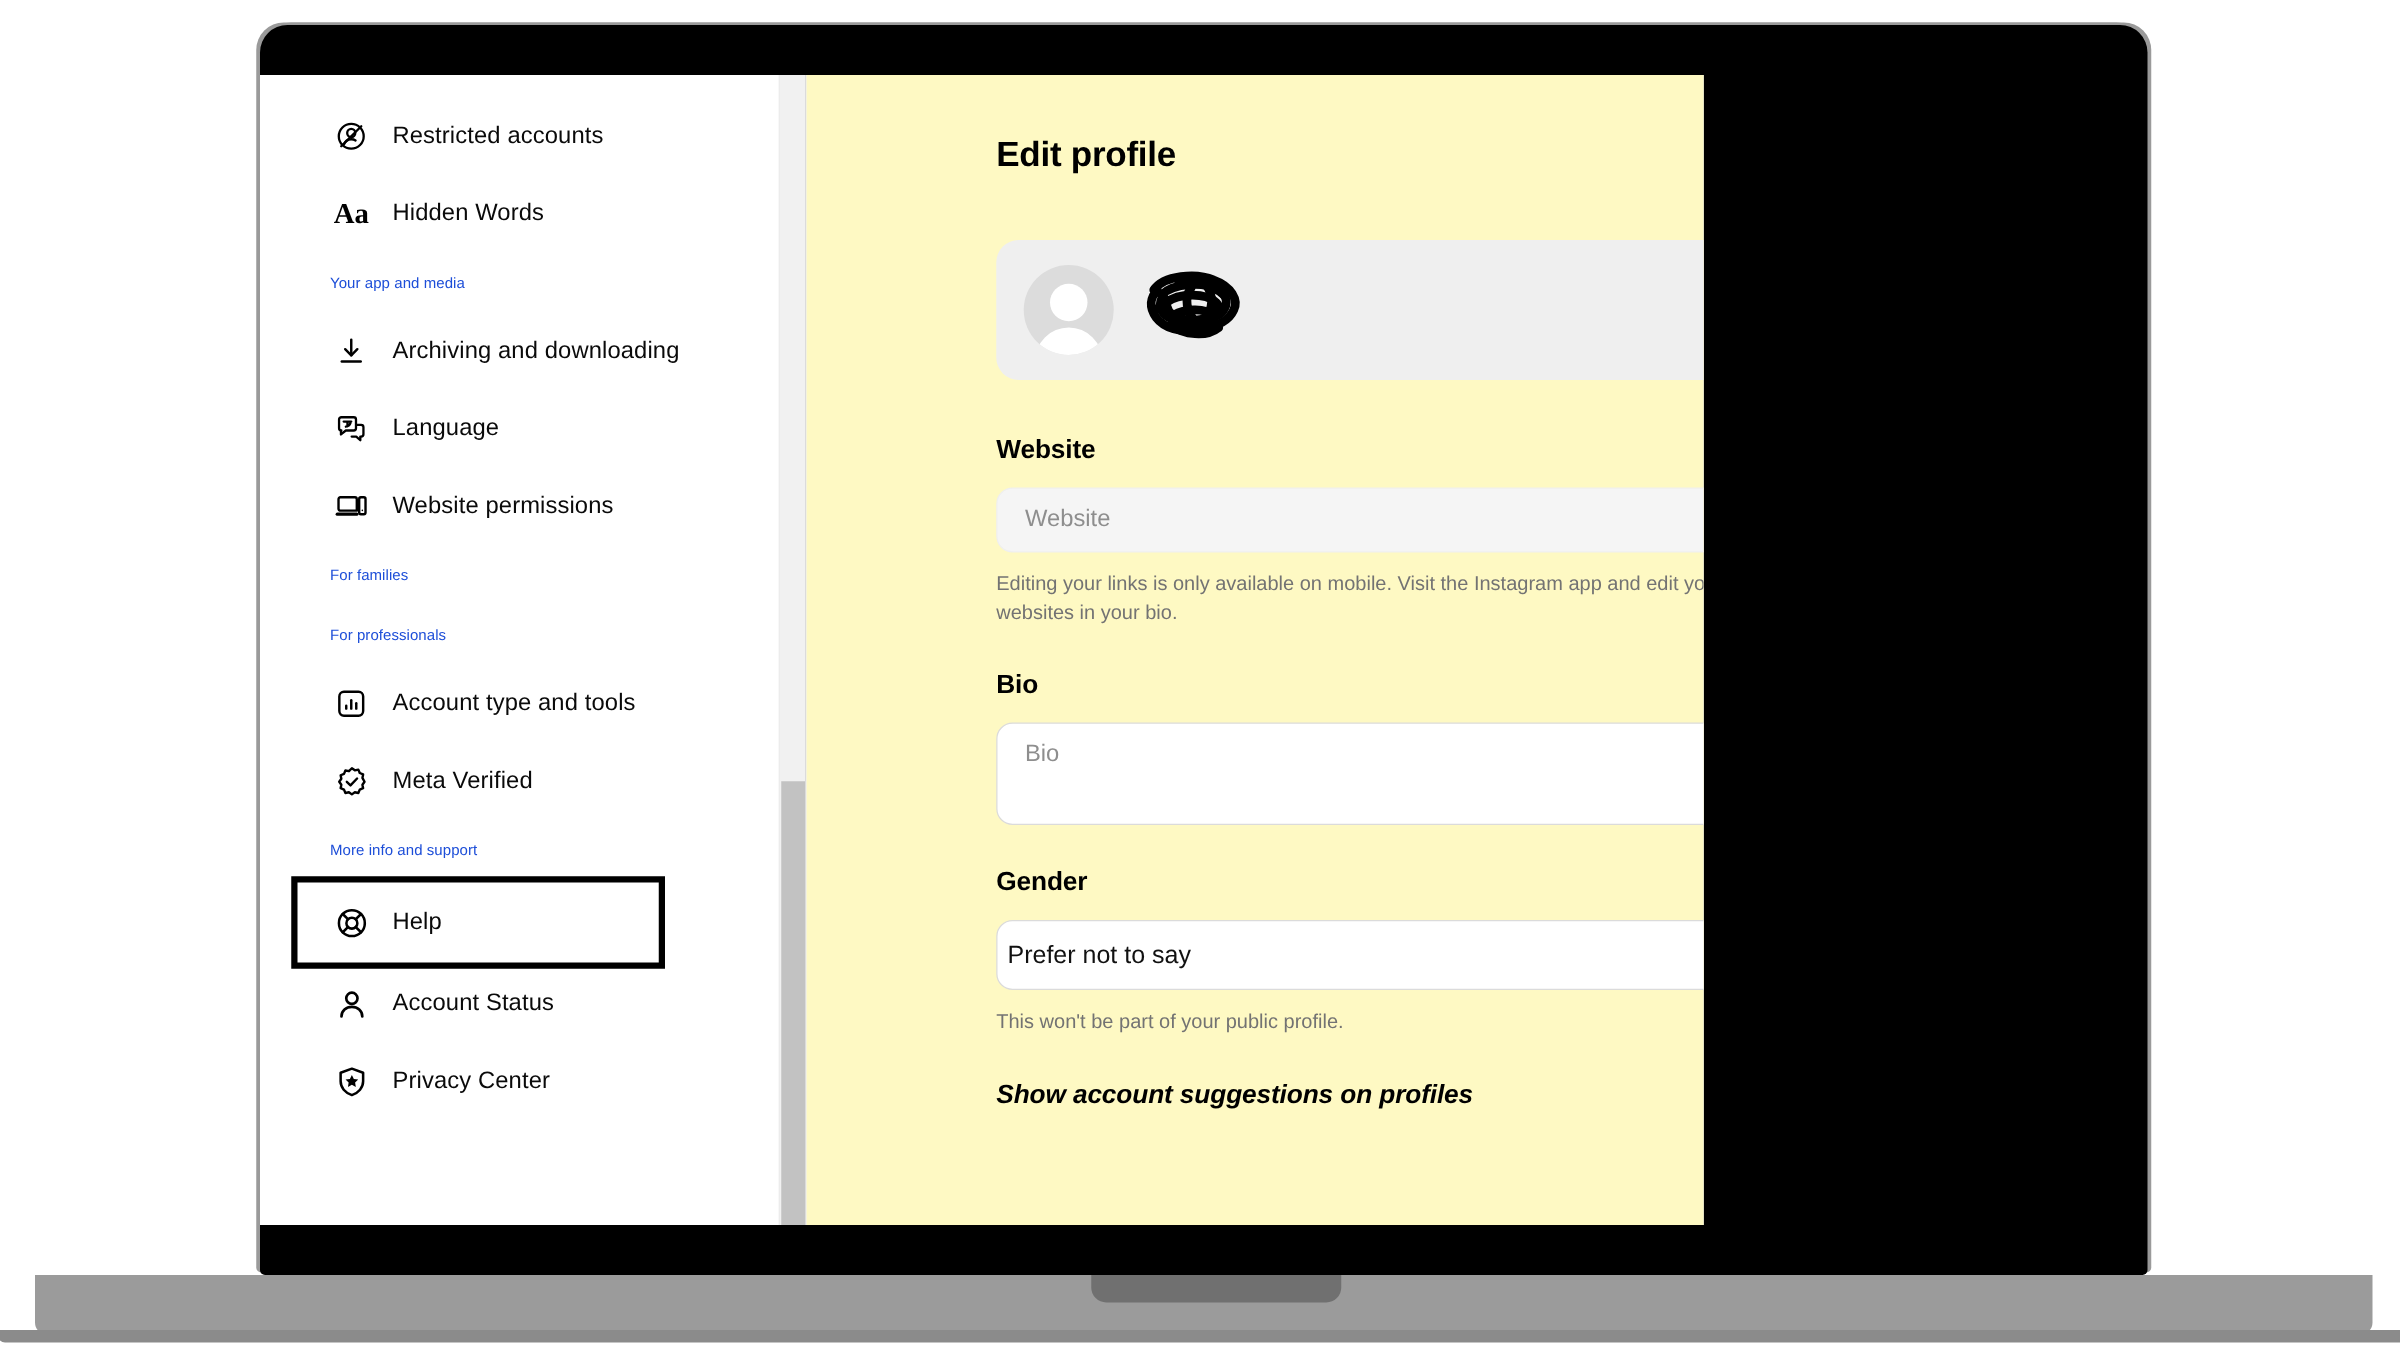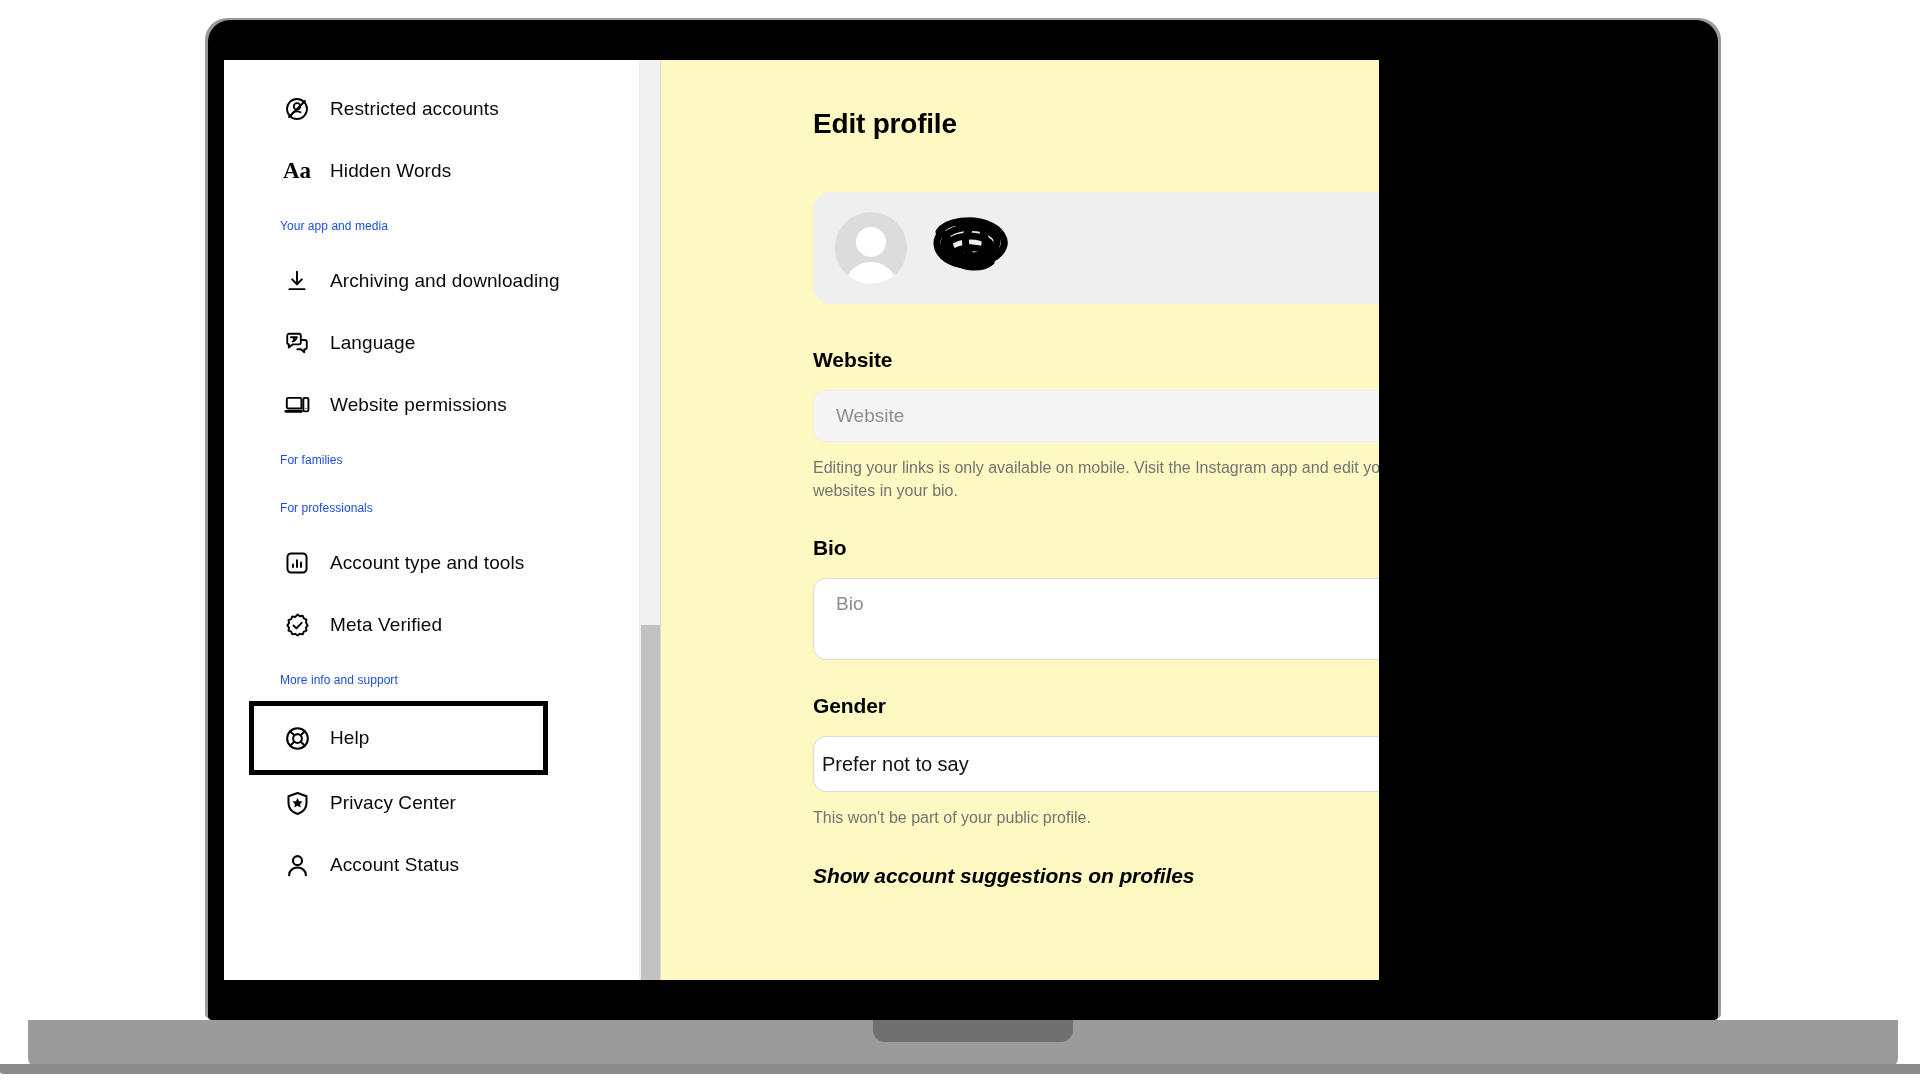--- a/index.html
+++ b/index.html
@@ -42,21 +42,21 @@
     position: absolute;
     left: 665px; top: 1000px;
     width: 200px; height: 22px;
     background: #707070;
     border-radius: 0 0 12px 12px;
   }
 
   
   #screen {
     position: absolute;
-    left: 224px; top: 60px;
+    left: 208px; top: 60px;
     width: 1155px; height: 920px;
     background: #ffffff;
     overflow: hidden;
     display: flex;
   }
 
   
   #sidebar {
     position: relative;
     width: 437px;
@@ -360,36 +360,36 @@
           <line x1="14.8" y1="14.8" x2="18.5" y2="18.5"></line>
           <line x1="18.5" y1="5.5" x2="14.8" y2="9.2"></line>
           <line x1="9.2" y1="14.8" x2="5.5" y2="18.5"></line>
         </svg>
       </span>
       <span class="nav-label">Help</span>
     </div>
 
     <div class="nav-item">
       <span class="nav-icon">
+        <svg width="27" height="27" viewBox="0 0 24 24" fill="none" stroke="currentColor" stroke-width="1.9" stroke-linecap="round" stroke-linejoin="round">
+          <circle cx="12" cy="7.7" r="4"></circle>
+          <path d="M4.6 20.6c0-4 3.3-6.8 7.4-6.8s7.4 2.8 7.4 6.8"></path>
+        </svg>
+      </span>
+      <span class="nav-label">Account Status</span>
+    </div>
+
+    <div class="nav-item">
+      <span class="nav-icon">
         <svg width="27" height="27" viewBox="0 0 24 24" fill="none" stroke="currentColor" stroke-width="1.8" stroke-linejoin="round">
           <path d="M12 2.6l8 2.9v6.1c0 4.4-3.2 8.2-8 9.8-4.8-1.6-8-5.4-8-9.8V5.5z"></path>
           <polygon points="12,7.1 13.4,9.9 16.5,10.3 14.3,12.5 14.8,15.6 12,14.1 9.2,15.6 9.7,12.5 7.5,10.3 10.6,9.9" fill="currentColor" stroke="none"></polygon>
         </svg>
       </span>
       <span class="nav-label">Privacy Center</span>
-    </div>
-
-    <div class="nav-item">
-      <span class="nav-icon">
-        <svg width="27" height="27" viewBox="0 0 24 24" fill="none" stroke="currentColor" stroke-width="1.9" stroke-linecap="round" stroke-linejoin="round">
-          <circle cx="12" cy="7.7" r="4"></circle>
-          <path d="M4.6 20.6c0-4 3.3-6.8 7.4-6.8s7.4 2.8 7.4 6.8"></path>
-        </svg>
-      </span>
-      <span class="nav-label">Account Status</span>
     </div>
 
     <div id="sidebar-scrollbar">
       <div id="sidebar-scroll-thumb"></div>
     </div>
   </nav>
 
   <main id="main">
 
     <h1 id="page-title">Edit profile</h1>

